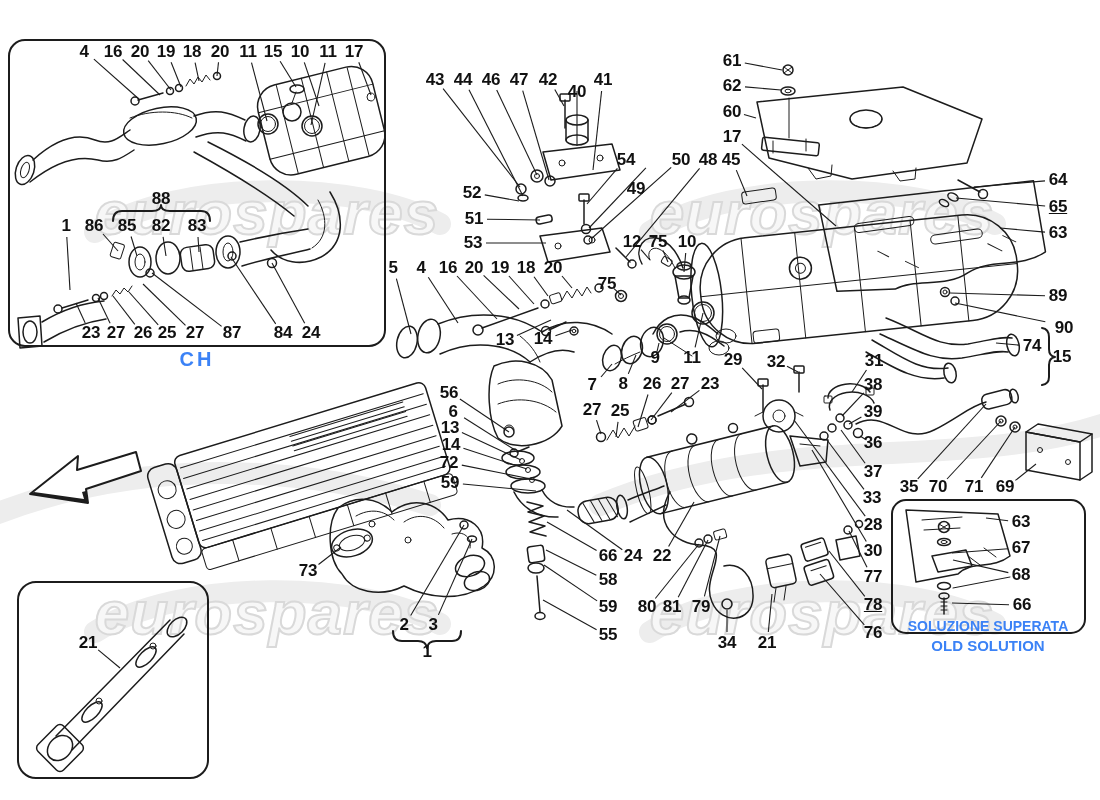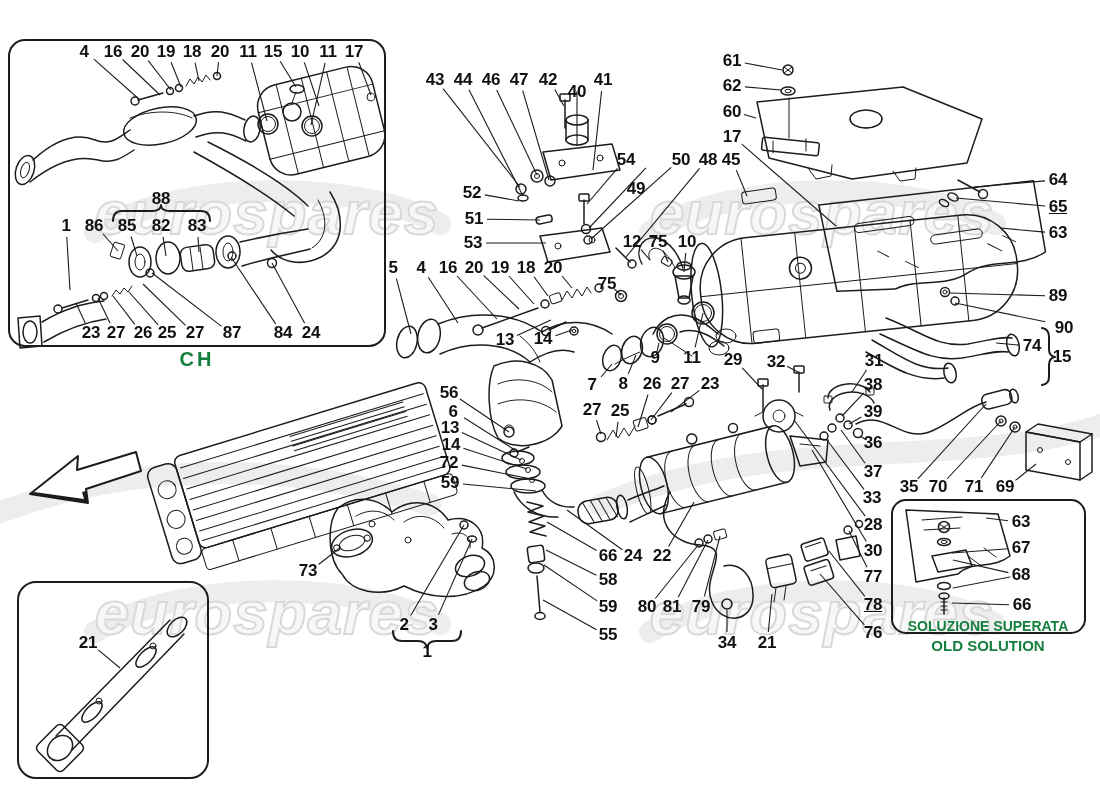--- a/index.html
+++ b/index.html
@@ -14,21 +14,21 @@
   .dk{fill:#1c1c1c;stroke:none;}
   .swoosh{fill:none;stroke:#ededed;stroke-width:22;stroke-linecap:round;}
   
   .watermark{position:absolute;transform:translate(-50%,-50%);
     font:bold italic 62px "Liberation Sans",sans-serif;letter-spacing:1px;
     color:#f7f7f7;-webkit-text-stroke:2px #d9d9d9;white-space:nowrap;}
   
   #callout-layer,#text-layer,#wm-layer{position:absolute;left:0;top:0;width:1100px;height:800px;}
   .callout{position:absolute;transform:translate(-50%,-50%);
     font:bold 17px "Liberation Sans",sans-serif;color:#111;letter-spacing:-0.3px;white-space:nowrap;}
-  .biglabel{position:absolute;transform:translate(-50%,-50%);color:#15803d;white-space:nowrap;text-align:center;}
+  .biglabel{position:absolute;transform:translate(-50%,-50%);color:#3b82f6;white-space:nowrap;text-align:center;}
   #ch-label{font:bold 20px "Liberation Sans",sans-serif;letter-spacing:3px;}
   #catalyst-label{font:bold 19px "Liberation Sans",sans-serif;line-height:20px;}
   #soluzione-label{font:bold 14px "Liberation Sans",sans-serif;}
   #oldsol-label{font:bold 15px "Liberation Sans",sans-serif;}
 </style>
 </head>
 <body>
 
 <div id="stage">
 

